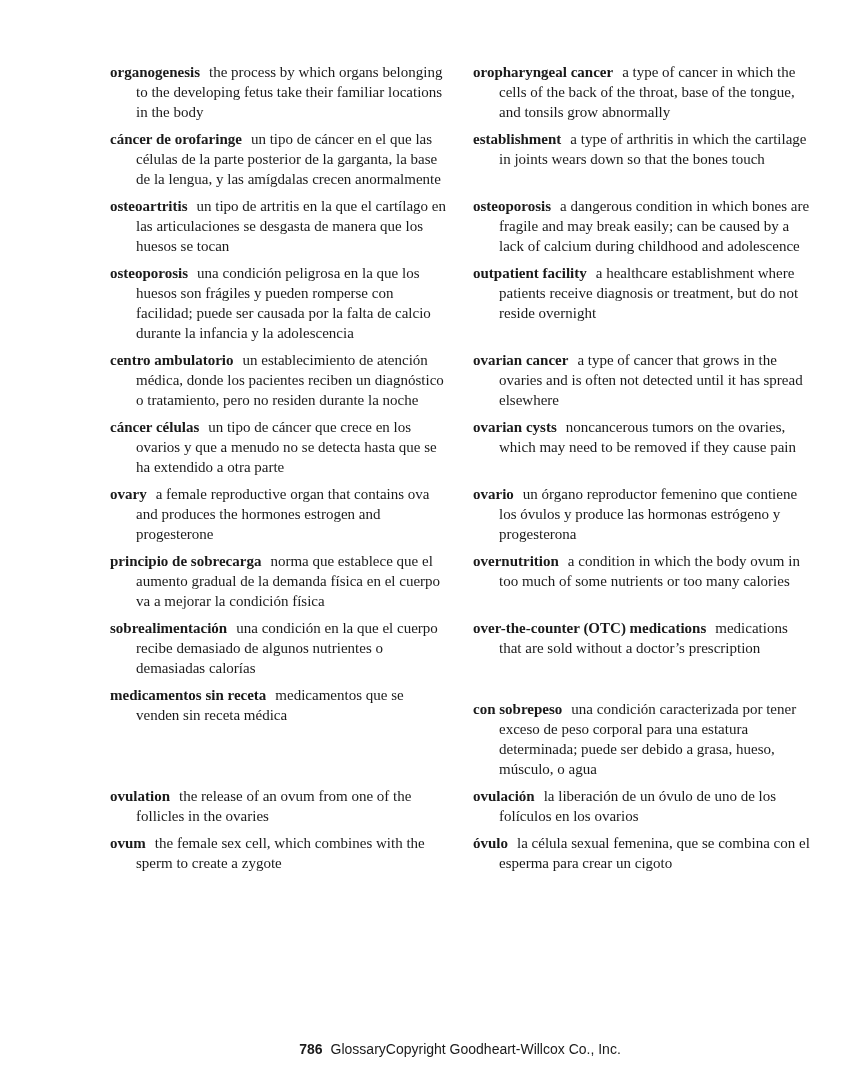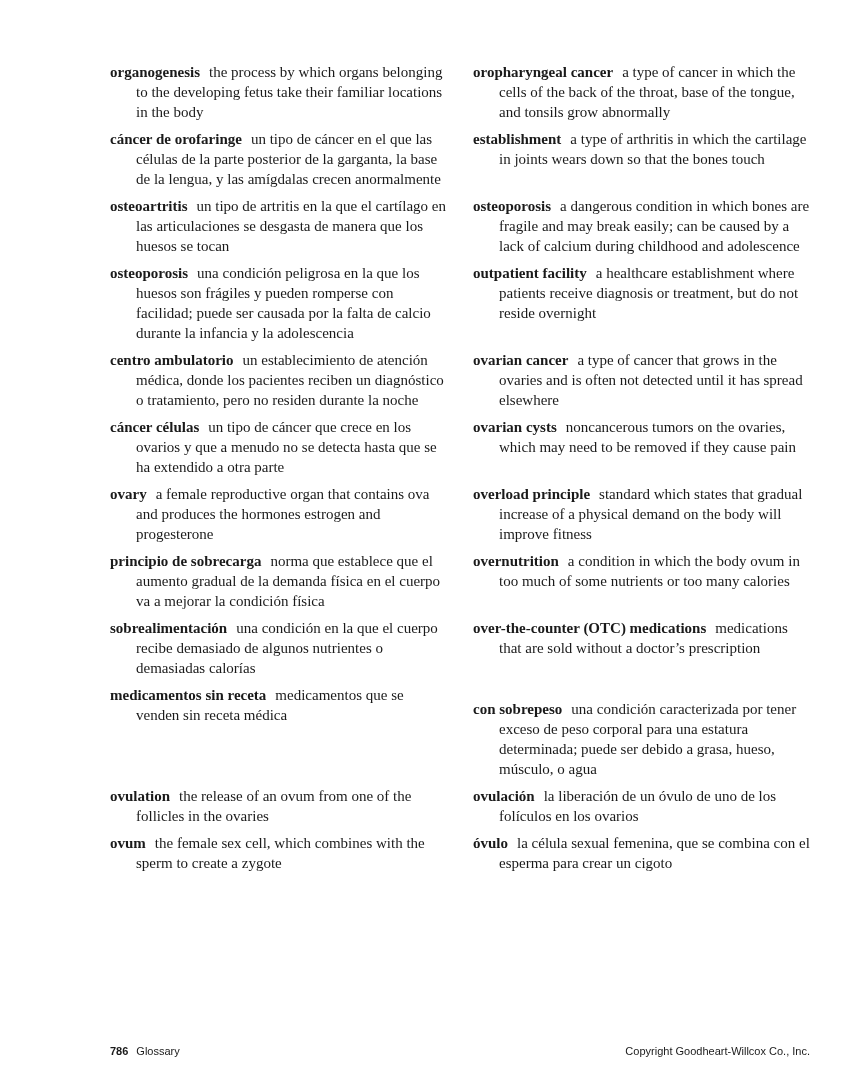--- a/index.html
+++ b/index.html
@@ -40,24 +40,24 @@
   }
   .mt-lg {
     margin-top: 14px;
   }
   .page-footer {
     position: absolute;
     left: 62px;
     right: 87px;
     bottom: 30px;
     display: flex;
-    justify-content: space-between;
+    justify-content: center;
     align-items: baseline;
     font-family: "Liberation Sans", "DejaVu Sans", sans-serif;
-    font-size: 11px;
+    font-size: 14px;
     color: #1a1a1a;
   }
   .page-footer .page-num {
     font-weight: bold;
     margin-right: 8px;
   }
 </style>
 </head>
 <body>
 
@@ -78,22 +78,22 @@
 
     <div class="entry"><span class="term">outpatient facility</span><span class="def">a healthcare establishment where patients receive diagnosis or treatment, but do not reside overnight</span></div>
     <div class="entry"><span class="term">centro ambulatorio</span><span class="def">un establecimiento de atención médica, donde los pacientes reciben un diagnóstico o tratamiento, pero no residen durante la noche</span></div>
 
     <div class="entry"><span class="term">ovarian cancer</span><span class="def">a type of cancer that grows in the ovaries and is often not detected until it has spread elsewhere</span></div>
     <div class="entry"><span class="term">cáncer células</span><span class="def">un tipo de cáncer que crece en los ovarios y que a menudo no se detecta hasta que se ha extendido a otra parte</span></div>
 
     <div class="entry"><span class="term">ovarian cysts</span><span class="def">noncancerous tumors on the ovaries, which may need to be removed if they cause pain</span></div>
 
     <div class="entry"><span class="term">ovary</span><span class="def">a female reproductive organ that contains ova and produces the hormones estrogen and progesterone</span></div>
+    <div class="entry"><span class="term">ovario</span><span class="def">un órgano reproductor femenino que contiene los óvulos y produce las hormonas estrógeno y progesterona</span></div>
 
-    <div class="entry"><span class="term">overload principle</span><span class="def">standard which states that gradual increase of a physical demand on the body will improve fitness</span></div>
     <div class="entry"><span class="term">principio de sobrecarga</span><span class="def">norma que establece que el aumento gradual de la demanda física en el cuerpo va a mejorar la condición física</span></div>
 
     <div class="entry"><span class="term">overnutrition</span><span class="def">a condition in which the body ovum in too much of some nutrients or too many calories</span></div>
     <div class="entry"><span class="term">sobrealimentación</span><span class="def">una condición en la que el cuerpo recibe demasiado de algunos nutrientes o demasiadas calorías</span></div>
 
     <div class="entry"><span class="term">over-the-counter (OTC) medications</span><span class="def">medications that are sold without a doctor’s prescription</span></div>
     <div class="entry"><span class="term">medicamentos sin receta</span><span class="def">medicamentos que se venden sin receta médica</span></div>
 
     <div class="entry mt-lg"><span class="term">con sobrepeso</span><span class="def">una condición caracterizada por tener exceso de peso corporal para una estatura determinada; puede ser debido a grasa, hueso, músculo, o agua</span></div>
 

